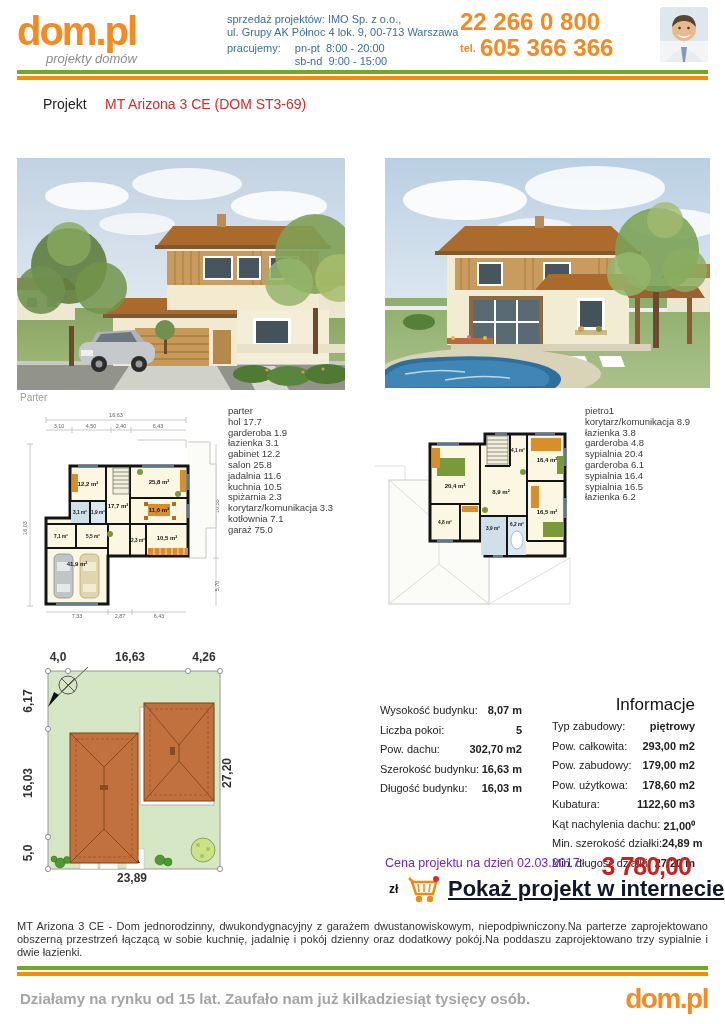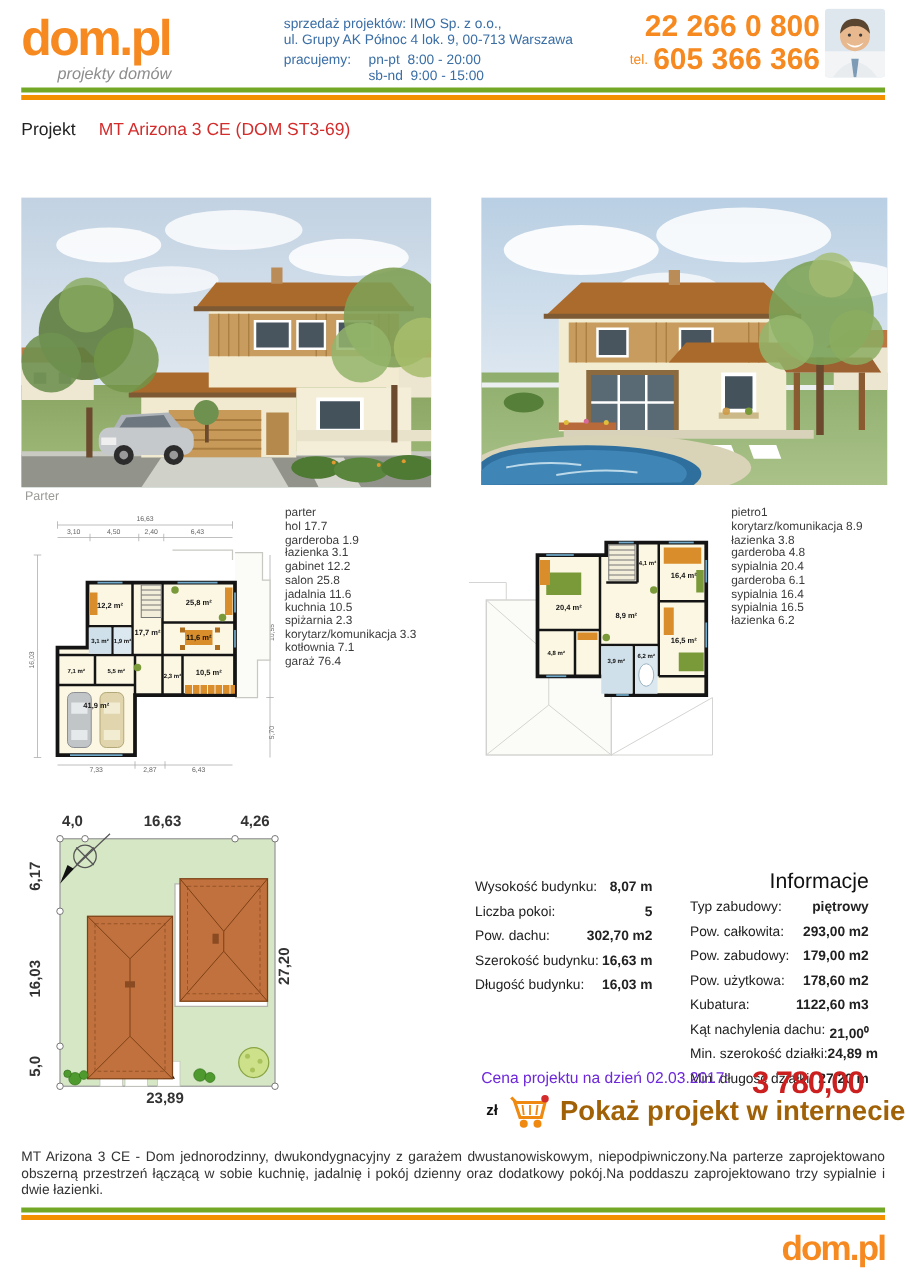--- a/index.html
+++ b/index.html
@@ -6,22 +6,22 @@
   html,body { background:#ffffff; }
   body { font-family:"Liberation Sans", sans-serif; color:#222; }
   .page { position:relative; width:725px; height:1024px; background:#fff; overflow:hidden; }
   .abs { position:absolute; }
 
   
   .logo-main { font-size:40px; font-weight:bold; color:#f6891f; letter-spacing:-2px; line-height:38px; }
   .logo-tag { font-size:13px; font-style:italic; color:#8d8d8d; text-align:right; margin-top:1px; }
   .hdr-blue { color:#3a6ea5; font-size:11px; line-height:13px; }
   .hours-row { display:flex; gap:14px; margin-top:3px; }
-  .phone-big { color:#f6891f; font-weight:bold; font-size:24px; line-height:24px; text-align:right; white-space:nowrap; }
-  .tel-pref { color:#f6891f; font-size:11px; font-weight:normal; margin-right:4px; vertical-align:4px; }
+  .phone-big { color:#f6891f; font-weight:bold; font-size:24px; line-height:24px; white-space:nowrap; }
+  .tel-pref { color:#f6891f; font-size:11px; font-weight:bold; margin-right:4px; vertical-align:4px; }
   .bar { height:4px; }
 
   
   .proj-label { font-size:14px; color:#222; }
   .proj-title { font-size:14px; color:#d42b2b; }
 
   
   .render-frame { background:#dfe6ec; overflow:hidden; }
   .caption { font-size:10px; color:#9a9a96; }
 
@@ -33,21 +33,21 @@
   .info-heading { font-size:17px; font-weight:normal; color:#111; text-align:right; }
   .spec-table { font-size:11px; color:#222; }
   .spec-row { display:flex; justify-content:space-between; height:19.5px; align-items:flex-start; }
   .spec-row .lbl { white-space:nowrap; }
   .spec-row .val { font-weight:bold; white-space:nowrap; text-align:right; }
 
   
   .price-label { font-size:12.5px; font-weight:normal; color:#6d28d9;margin-top:24px; }
   .price-val { font-size:25px; font-weight:bold; color:#cc1f1f; letter-spacing:-1px; }
   .price-cur { font-size:12px; font-weight:bold; color:#111; }
-  .cta-text { font-size:22px; font-weight:bold; color:#a16207; white-space:nowrap; cursor:pointer; }
+  .cta-text { font-size:22px; font-weight:bold; color:#0f172a; white-space:nowrap; cursor:pointer;text-decoration:underline; }
 
   
   .descr { font-size:11px; line-height:13px; color:#333; text-align:justify; }
 
   
   .footer-text { font-size:15px; font-weight:bold; color:#a5a5a5; }
   .footer-logo { font-size:28px; font-weight:bold; color:#f6891f; letter-spacing:-1.5px; }
 
   
   .dim { font-family:"Liberation Sans",sans-serif; font-size:5.5px; fill:#666; }
@@ -98,21 +98,21 @@
       <path d="M12 20 Q13 8 24 8 Q35 8 36 20 Q30 13 24 14 Q18 13 12 20 Z" fill="#5a4630"></path>
       <path d="M17 27 Q24 32 31 27 Q28 31 24 31 Q20 31 17 27 Z" fill="#fff"></path>
       <circle cx="19.5" cy="21" r="1.3" fill="#3a3a3a"></circle>
       <circle cx="28.5" cy="21" r="1.3" fill="#3a3a3a"></circle>
     </svg>
   </div>
 
   <div class="abs bar" style="left:17px; top:70px; width:691px; background:#72a826;"></div>
   <div class="abs bar" style="left:17px; top:76px; width:691px; background:#f39000;"></div>
 
-  <div class="abs" style="left:17px; top:95px;">
+  <div class="abs" style="left:43px; top:95px;">
     <span class="proj-label">Projekt</span>
     <span class="proj-title" style="margin-left:14px;">MT Arizona 3 CE (DOM ST3-69)</span>
   </div>
 
   <div class="abs render-frame" style="left:17px; top:158px; width:328px; height:232px;">
     <svg width="328" height="232" viewBox="0 0 328 232">
       <defs>
         <linearGradient id="sky1" x1="0" y1="0" x2="0" y2="1">
           <stop offset="0" stop-color="#c2d2e2"></stop>
             <stop offset="1" stop-color="#f0f4f8"></stop>
@@ -421,21 +421,21 @@
     <div>hol 17.7</div>
     <div>garderoba 1.9</div>
     <div>łazienka 3.1</div>
     <div>gabinet 12.2</div>
     <div>salon 25.8</div>
     <div>jadalnia 11.6</div>
     <div>kuchnia 10.5</div>
     <div>spiżarnia 2.3</div>
     <div>korytarz/komunikacja 3.3</div>
     <div>kotłownia 7.1</div>
-    <div>garaż 76.4</div>
+    <div>garaż 75.0</div>
   </div>
 
   <div class="abs" style="left:375px; top:406px; width:205px; height:214px;">
     <svg width="205" height="214" viewBox="0 0 205 214">
 
       <g fill="#fbfbf8" stroke="#cccccb" stroke-width="1">
         <rect x="14" y="74" width="100" height="124"></rect>
       </g>
       <g stroke="#d4d4d2" stroke-width="0.8" fill="none">
         <line x1="14" y1="74" x2="64" y2="118"></line>
@@ -674,15 +674,16 @@
       <circle cx="28" cy="5" r="3" fill="#d42b2b"></circle>
     </svg>
     <span class="cta-text">Pokaż projekt w internecie</span>
   </div>
 
   <div class="abs descr" style="left:17px; top:920px; width:691px;">MT Arizona 3 CE - Dom jednorodzinny, dwukondygnacyjny z garażem dwustanowiskowym, niepodpiwniczony.Na parterze zaprojektowano obszerną przestrzeń łączącą w sobie kuchnię, jadalnię i pokój dzienny oraz dodatkowy pokój.Na poddaszu zaprojektowano trzy sypialnie i dwie łazienki.</div>
 
   <div class="abs bar" style="left:17px; top:966px; width:691px; background:#72a826;"></div>
   <div class="abs bar" style="left:17px; top:972px; width:691px; background:#f39000;"></div>
 
+  <div class="abs footer-text" style="left:20px; top:990px;">Działamy na rynku od 15 lat. Zaufało nam już kilkadziesiąt tysięcy osób.</div>
   <div class="abs footer-logo" style="right:17px; top:983px;">dom.pl</div>
 
 </div>
 
 </body></html>

